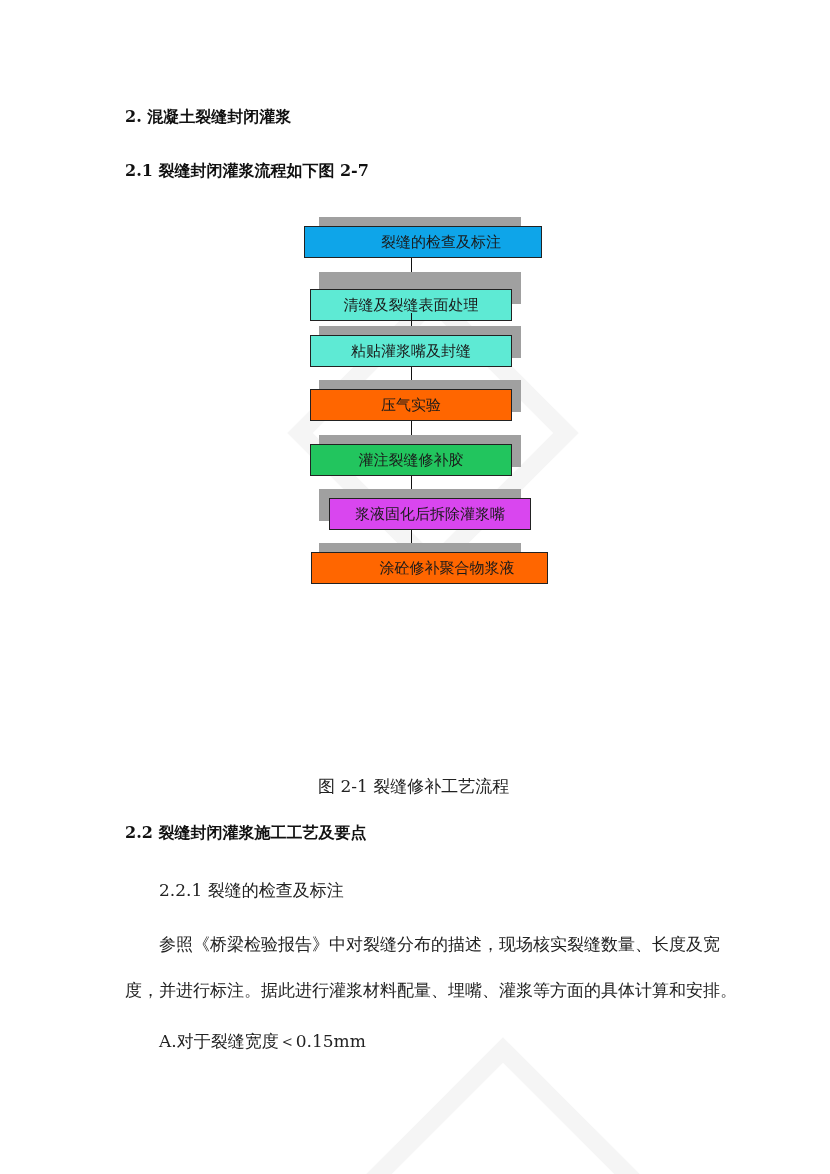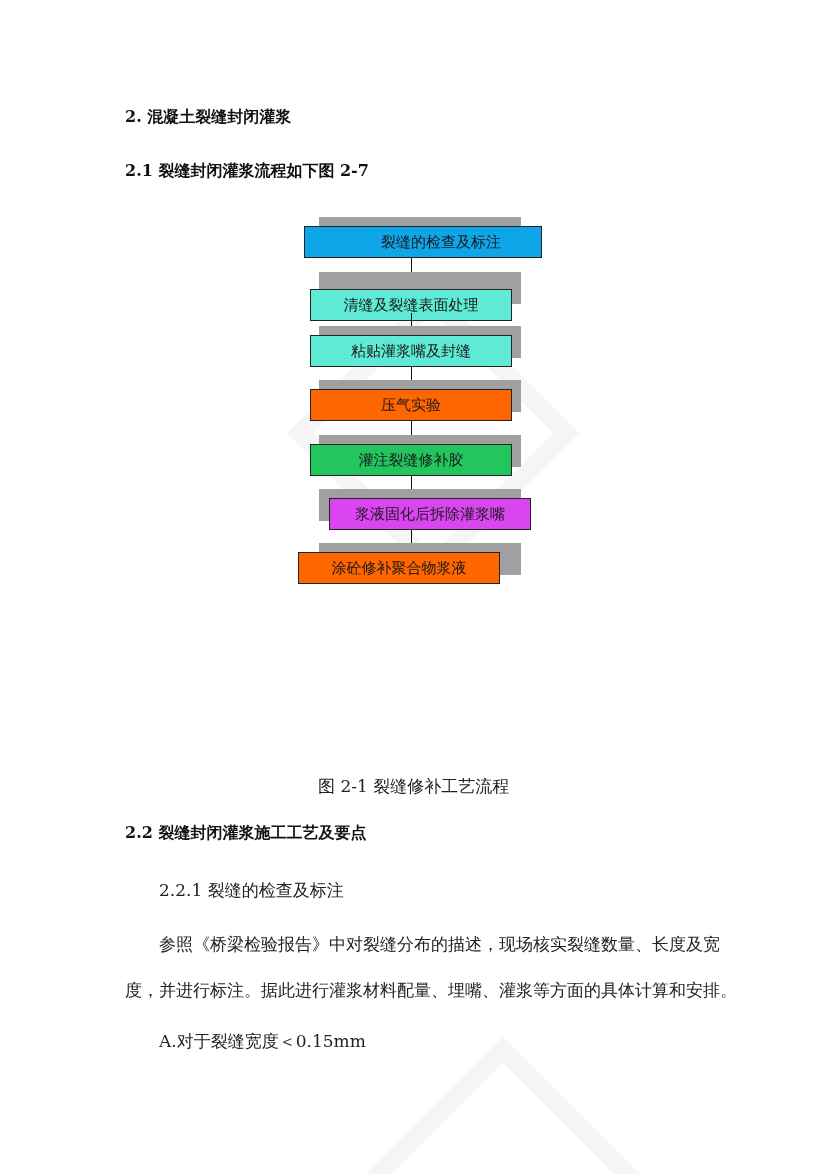--- a/index.html
+++ b/index.html
@@ -45,21 +45,21 @@
     <div class="arrow" style="left: 407px; top: 437px;"></div>
     <div class="shadow" style="left: 319px; top: 435px;"></div>
     <div class="box" style="left: 310px; top: 444px; background: #22c55e;">灌注裂缝修补胶</div>
     <div class="line" style="left: 411px; top: 476px; height: 15px;"></div>
     <div class="arrow" style="left: 407px; top: 491px;"></div>
     <div class="shadow" style="left: 319px; top: 489px;"></div>
     <div class="box" style="left: 310px; top: 498px; background: #d946ef; margin-left: 19px;">浆液固化后拆除灌浆嘴</div>
     <div class="line" style="left: 411px; top: 530px; height: 15px;"></div>
     <div class="arrow" style="left: 407px; top: 545px;"></div>
     <div class="shadow" style="left: 319px; top: 543px;"></div>
-    <div class="box" style="left: 298px; top: 552px; background: rgb(255, 102, 0);">涂砼修补聚合物浆液</div>
+    <div class="box" style="left: 311px; top: 552px; background: rgb(255, 102, 0); padding-left: 35px;">涂砼修补聚合物浆液</div>
   </div>
 
 <div class="p" style="left:318px;top:775px;">图 2-1    裂缝修补工艺流程</div>
 
 <div class="h" style="left:125px;top:823px;">2.2  裂缝封闭灌浆施工工艺及要点</div>
 <div class="p" style="left:159px;top:879px;">2.2.1 裂缝的检查及标注</div>
 
 <div class="p" style="left:159px;top:933px;">参照《桥梁检验报告》中对裂缝分布的描述，现场核实裂缝数量、长度及宽</div>
 <div class="p" style="left:125px;top:979px;">度，并进行标注。据此进行灌浆材料配量、埋嘴、灌浆等方面的具体计算和安排。</div>
 <div class="p" style="left:159px;top:1030px;">A.对于裂缝宽度＜0.15mm</div>

